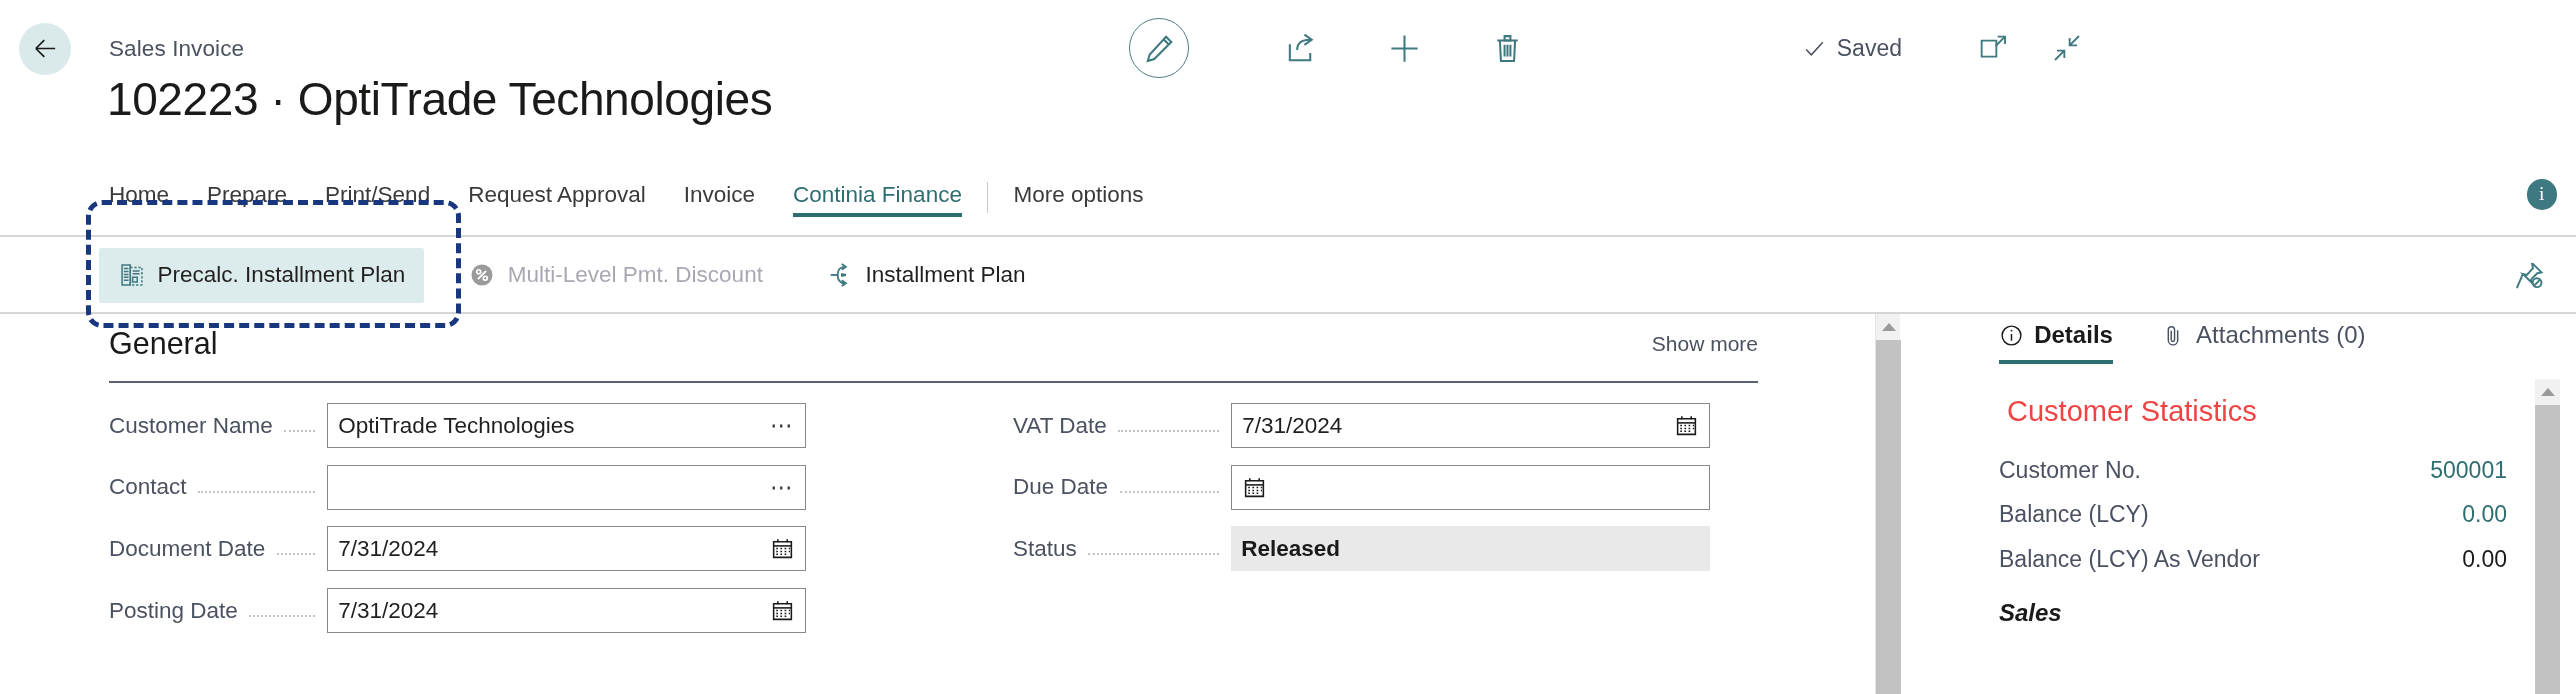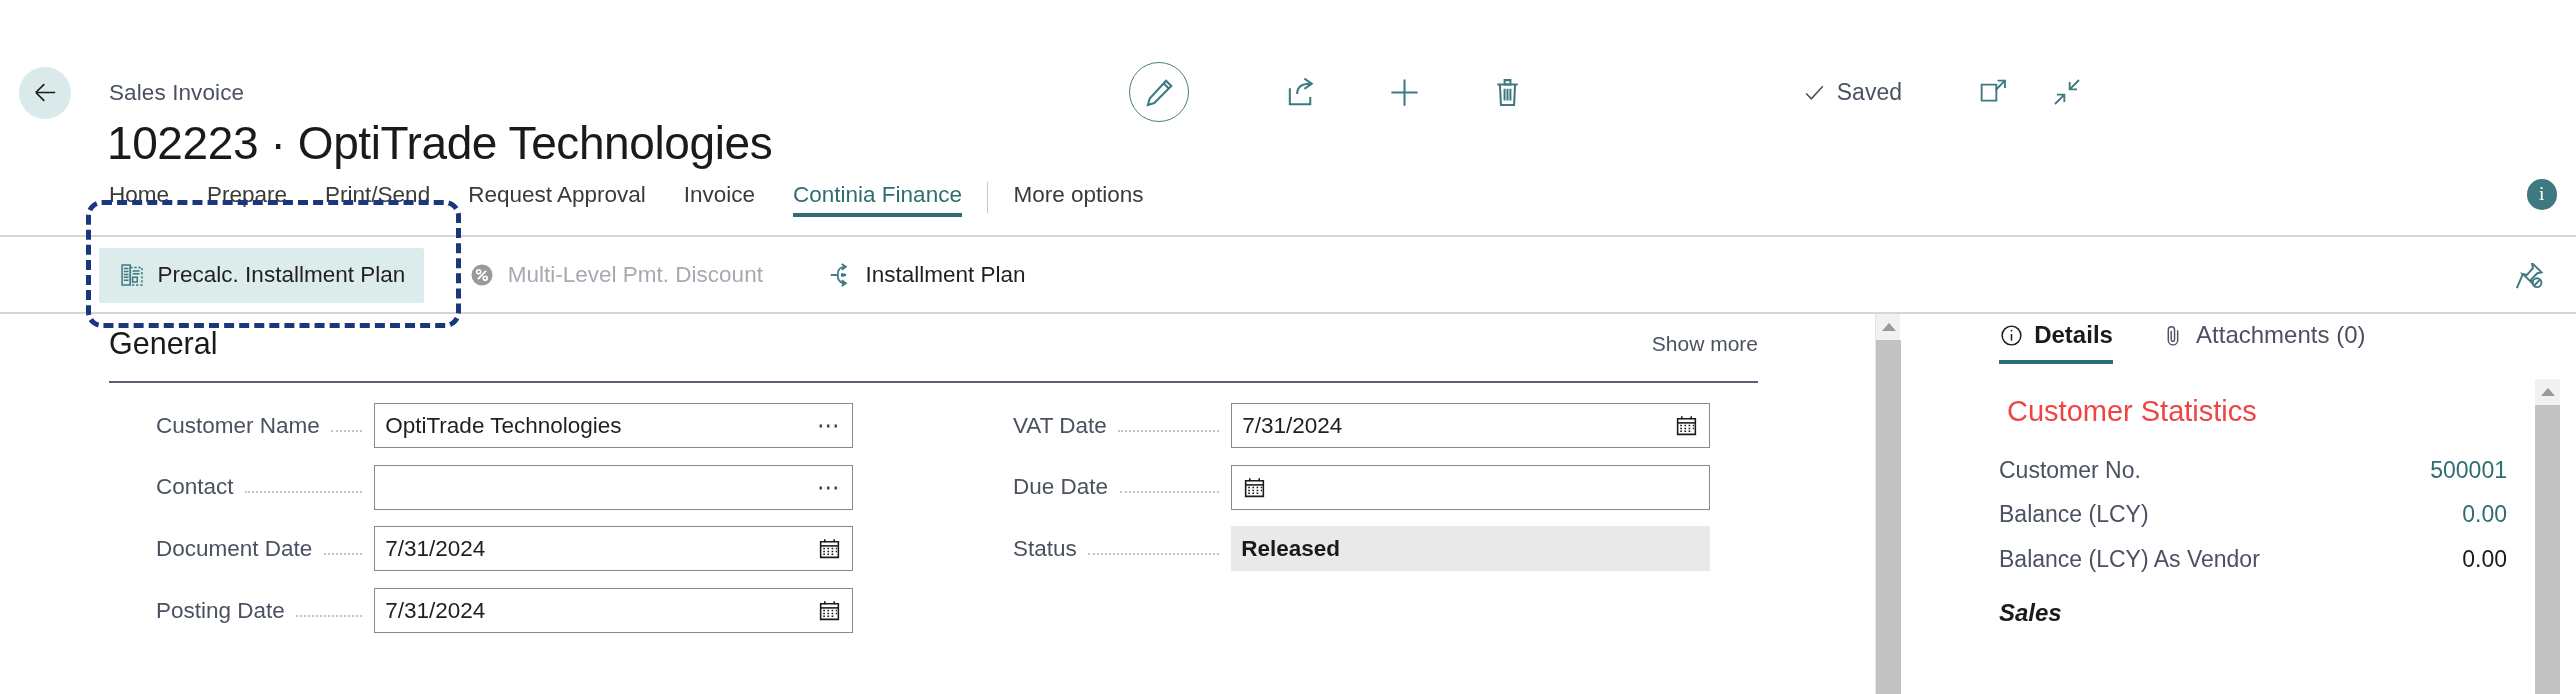--- a/index.html
+++ b/index.html
@@ -10,21 +10,21 @@
     color: #201f1e;
     overflow: hidden;
   }
 
   
   .app { position: relative; width: 2576px; height: 694px; background:#fff; }
 
   
   .topbar {
     position: absolute; left:0; top:0; width:2112px; height:107px;
-    display:flex; align-items:flex-start;margin-top:44px;
+    display:flex; align-items:flex-start;
   }
   .back-btn {
     position:absolute; left:19px; top:22.5px;
     width:52px; height:52px; border-radius:50%;
     background:#daeaea;
     display:flex; align-items:center; justify-content:center;
     cursor:pointer; border:none;
   }
   .back-btn svg { width:29px; height:29px; display:block; }
 
@@ -160,21 +160,21 @@
     display:flex; align-items:center; padding:0 10.2px;
     font-size:22.5px; color:#201f1e; position:relative;
   }
   .inp .val { flex:1 1 auto; white-space:nowrap; overflow:hidden; }
   .inp .ell {
     font-size:22.5px; color:#3b3a39; letter-spacing:2.2px; padding-left:5.8px; cursor:pointer;
   }
   .inp .cal { width:25px; height:25px; flex:0 0 auto; cursor:pointer; }
   .inp .cal svg { width:25px; height:25px; display:block; }
 
-  .labelwrap-l { width:218px; flex:0 0 auto;margin-left:47px; }
+  .labelwrap-l { width:218px; flex:0 0 auto; }
   .labelwrap-r { width:218px; flex:0 0 auto; }
 
   .statusbox {
     width:479px; height:45px; background:#e9e9e9;
     display:flex; align-items:center; padding:0 10.2px;
     font-size:22.5px; font-weight:bold; color:#1b1a19;
   }
 
   
   .vscroll {

